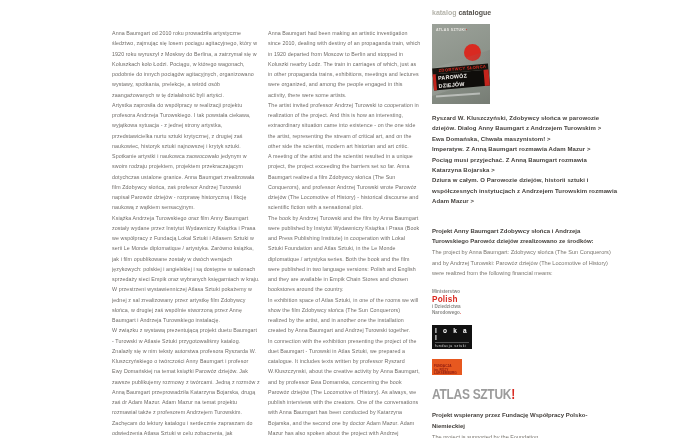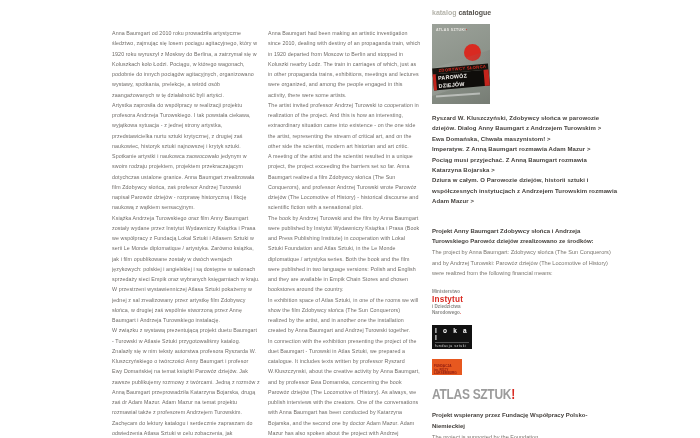--- a/index.html
+++ b/index.html
@@ -128,21 +128,21 @@
       <div class="link-item">Dziura w całym. O Parowozie dziejów, historii sztuki i współczesnych instytucjach z Andrzejem Turowskim rozmawia Adam Mazur &gt;</div>
     </div>
 
     <div class="credits">
       <div class="pl">Projekt Anny Baumgart Zdobywcy słońca i Andrzeja Turowskiego Parowóz dziejów zrealizowano ze środków:</div>
       <div class="en">The project by Anna Baumgart: Zdobywcy słońca (The Sun Conquerors) and by Andrzej Turowski: Parowóz dziejów (The Locomotive of History) were realized from the following financial means:</div>
     </div>
 
     <div class="logo-ministry">
       <div class="l1">Ministerstwo</div>
-      <div class="l2">Instytut</div>
+      <div class="l2">Polish</div>
       <div class="l3">i Dziedzictwa</div>
       <div class="l4"><span>Narodowego</span><span class="reddot">.</span></div>
     </div>
 
     <div class="logo-lokal">
       <div class="l1">l o k a l</div>
       <div class="l2">fundacja  sztuki</div>
     </div>
 
     <div class="logo-luks">

